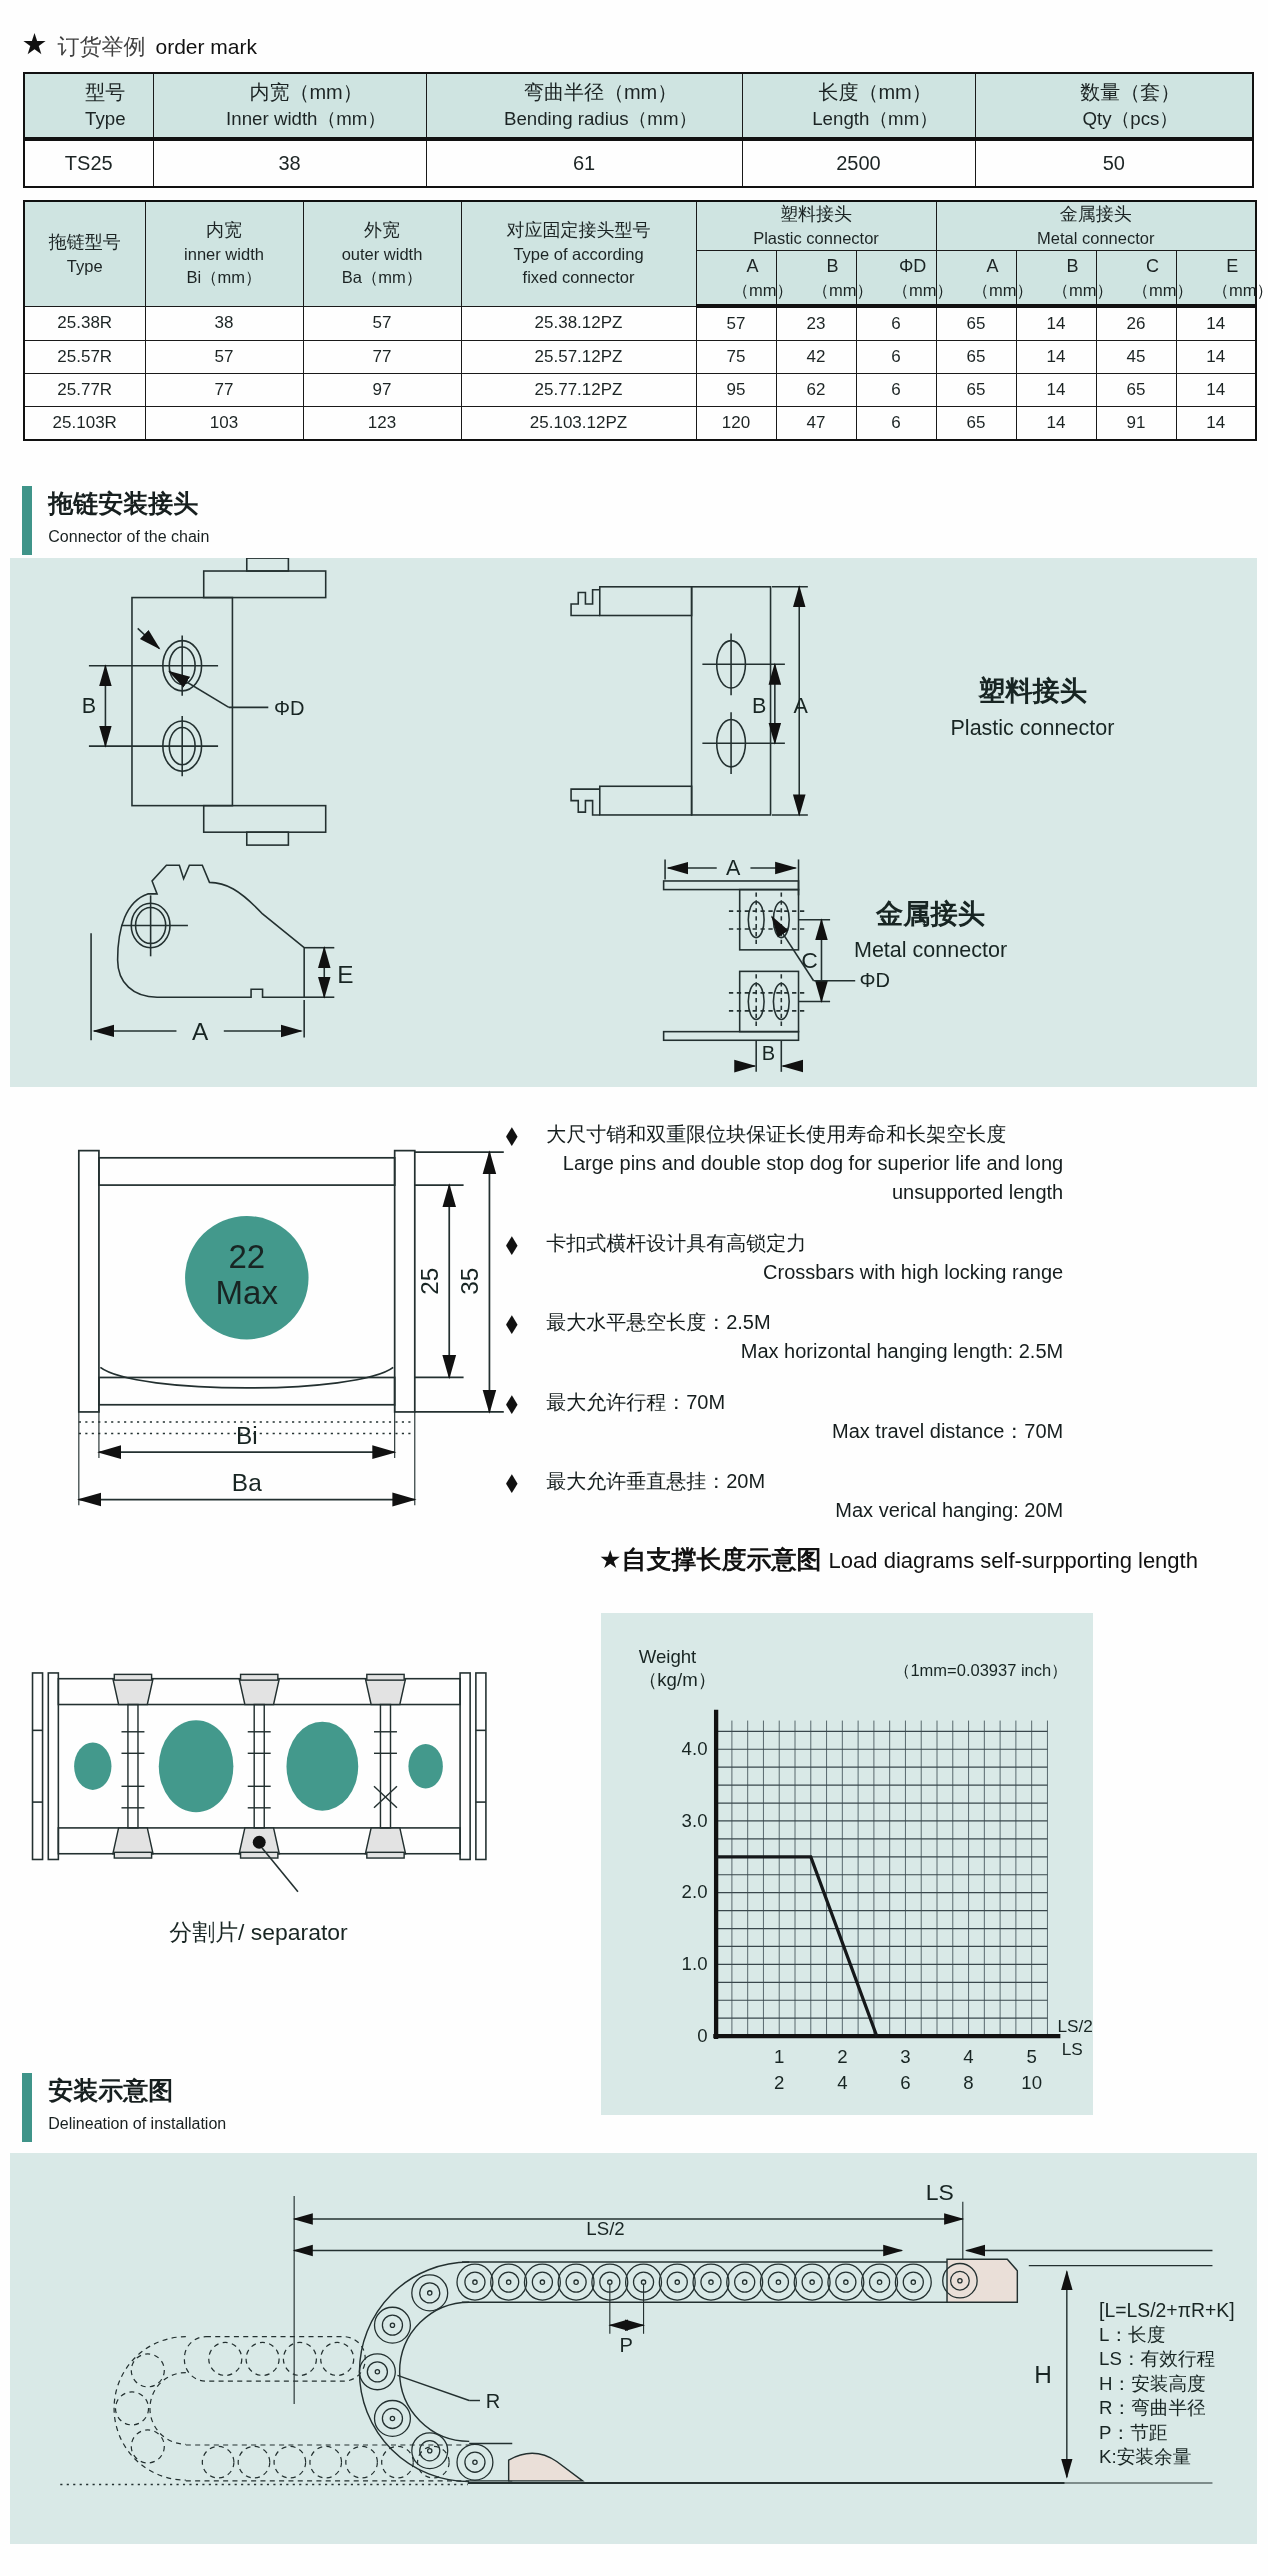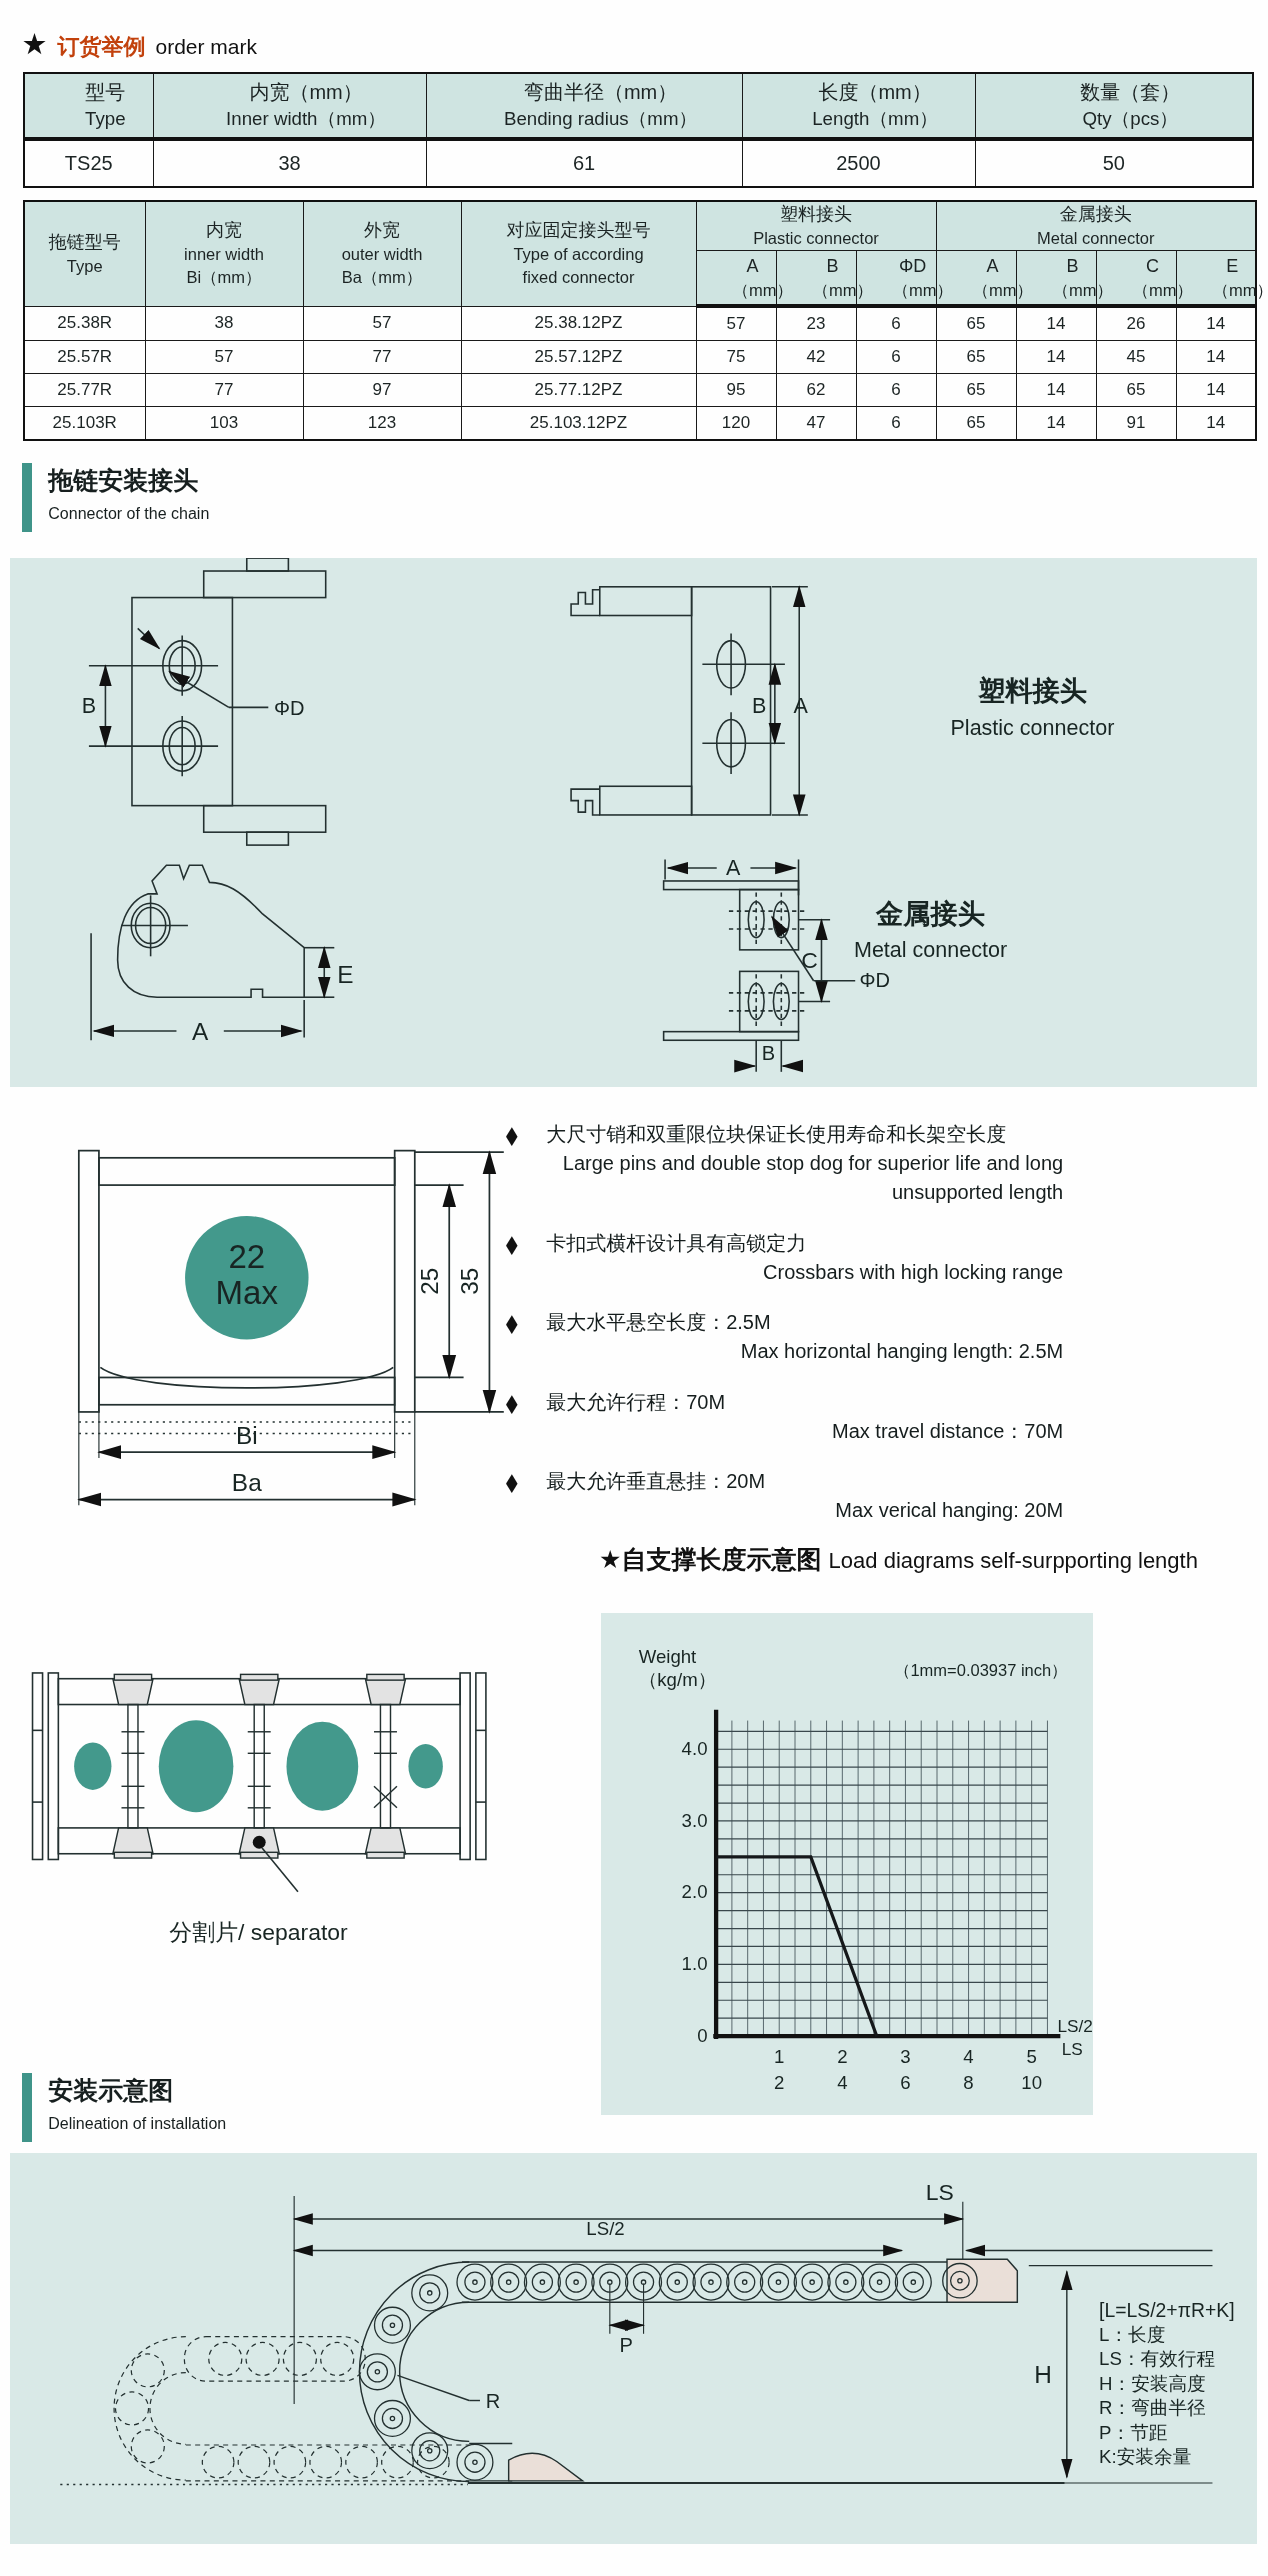--- a/index.html
+++ b/index.html
@@ -2,21 +2,21 @@
 <html style="font-size:11.5px"><head>
 <meta charset="utf-8">
 <style>
   html,body{margin:0;padding:0;background:#fff;}
   body{font-family:"Liberation Sans","DejaVu Sans",sans-serif;color:#1c2424;}
   #canvas{position:relative;width:1268px;height:2576px;background:#fefefe;overflow:hidden;}
   .abs{position:absolute;}
   
   .sec-title{display:flex;align-items:baseline;gap:10px;}
   .star{font-size:29px;color:#111;}
-  .t-zh{font-size:22px;font-weight:700;color:#c2410c;}
+  .t-zh{font-size:22px;font-weight:400;color:#404040;}
   .t-en{font-size:21px;color:#111;}
   .bar-title{display:flex;align-items:stretch;gap:16px;}
   .teal-bar{width:10.8px;background:#3f9489;}
   .bar-lines .zh{font-size:25px;font-weight:600;color:#171f1f;line-height:34px;}
   .bar-lines .en{font-size:16px;color:#171f1f;line-height:33px;}
   
   table{border-collapse:collapse;table-layout:fixed;}
   .dtable{border:2.2px solid #111;}
   .dtable th,.dtable td{border:1.4px solid #1a1a1a;text-align:center;vertical-align:middle;padding:0 2.9px;}
   .dtable thead th{background:#cfe4e1;font-weight:400;}
@@ -223,21 +223,21 @@
           <td>47</td>
           <td>6</td>
           <td>65</td>
           <td>14</td>
           <td>91</td>
           <td>14</td>
       </tr>
     </tbody>
   </table>
 
-  <div class="abs bar-title" style="left:21.5px;top:463px;height:69px;">
+  <div class="abs bar-title" style="left:21.5px;top:486px;height:69px;">
     <div class="teal-bar"></div>
     <div class="bar-lines">
       <div class="zh">拖链安装接头</div>
       <div class="en">Connector of the chain</div>
     </div>
   </div>
 
   <div class="abs panel" style="left:10px;top:558px;width:1247px;height:529px;">
     <svg width="1247" height="529" viewBox="0 0 1738 737">
       <defs>

